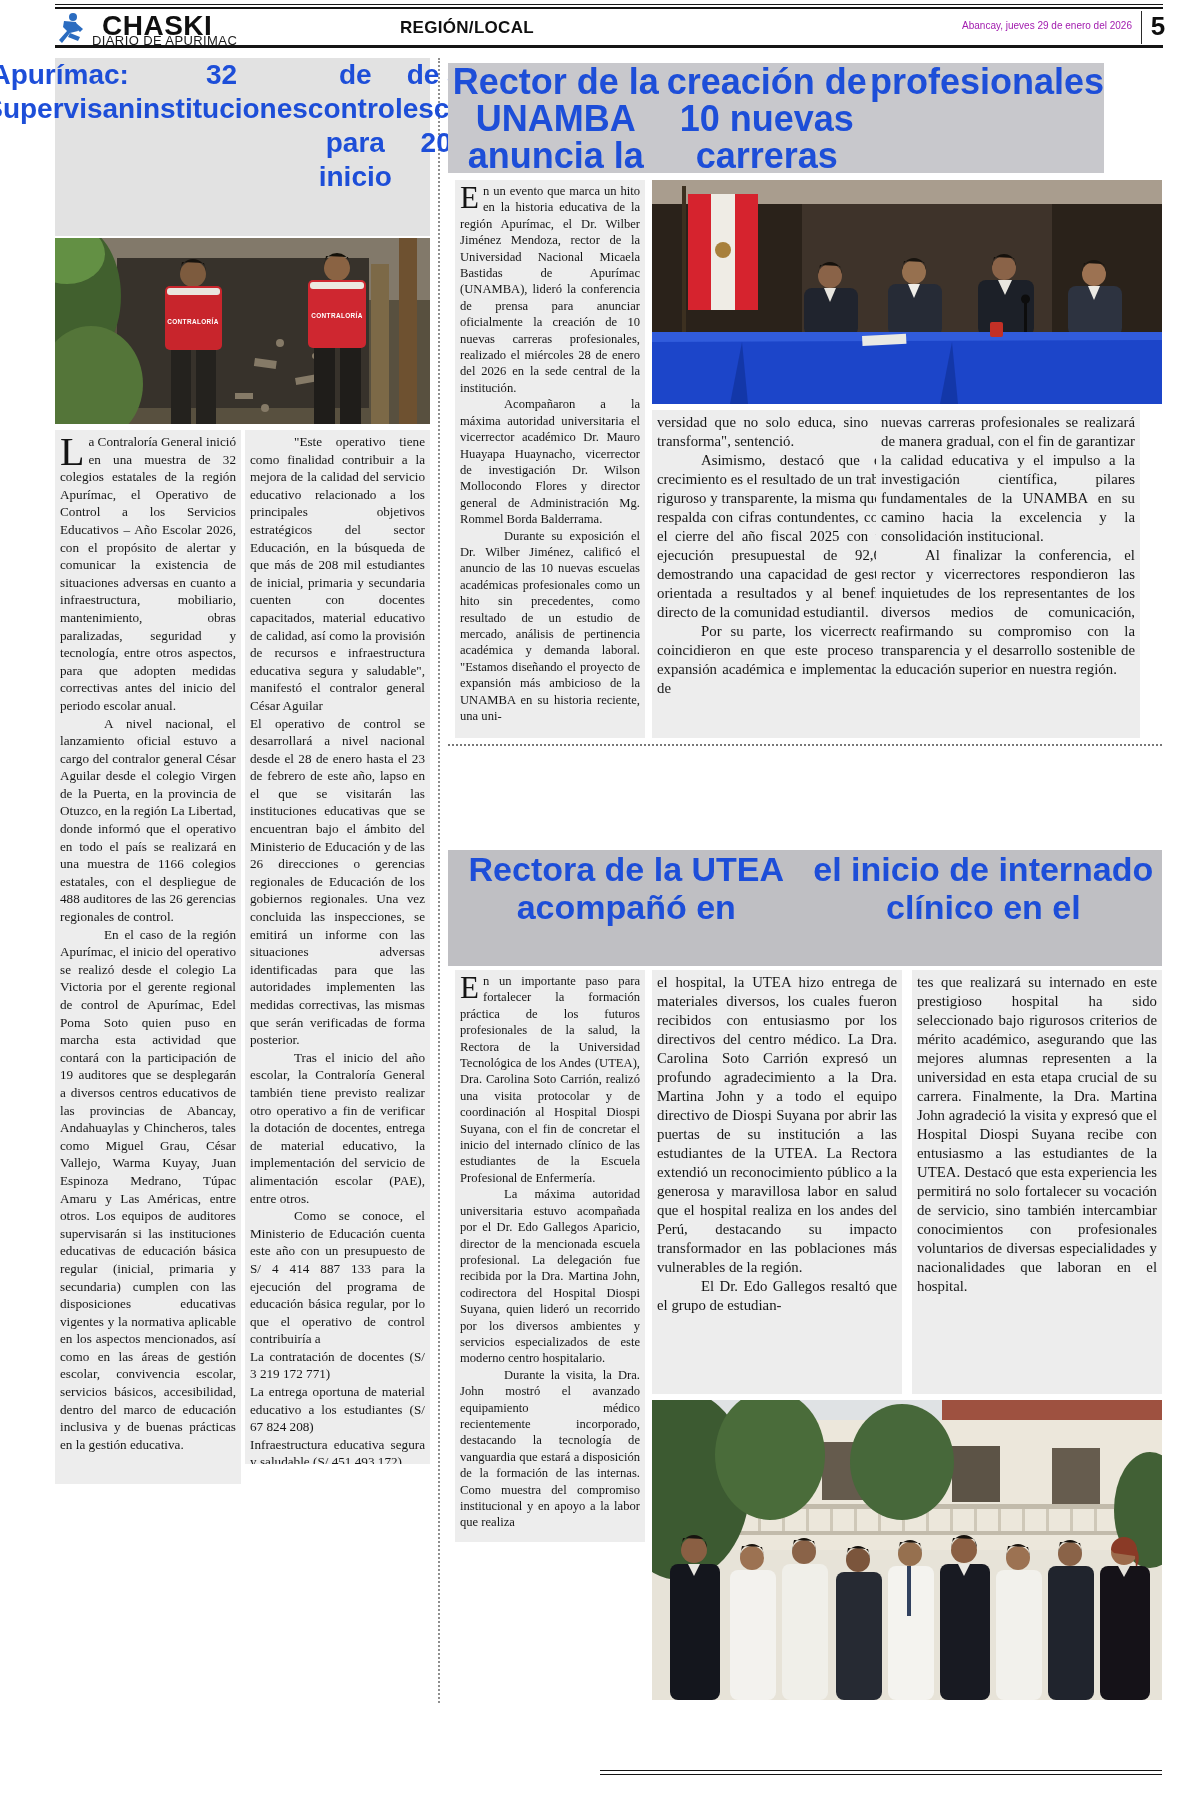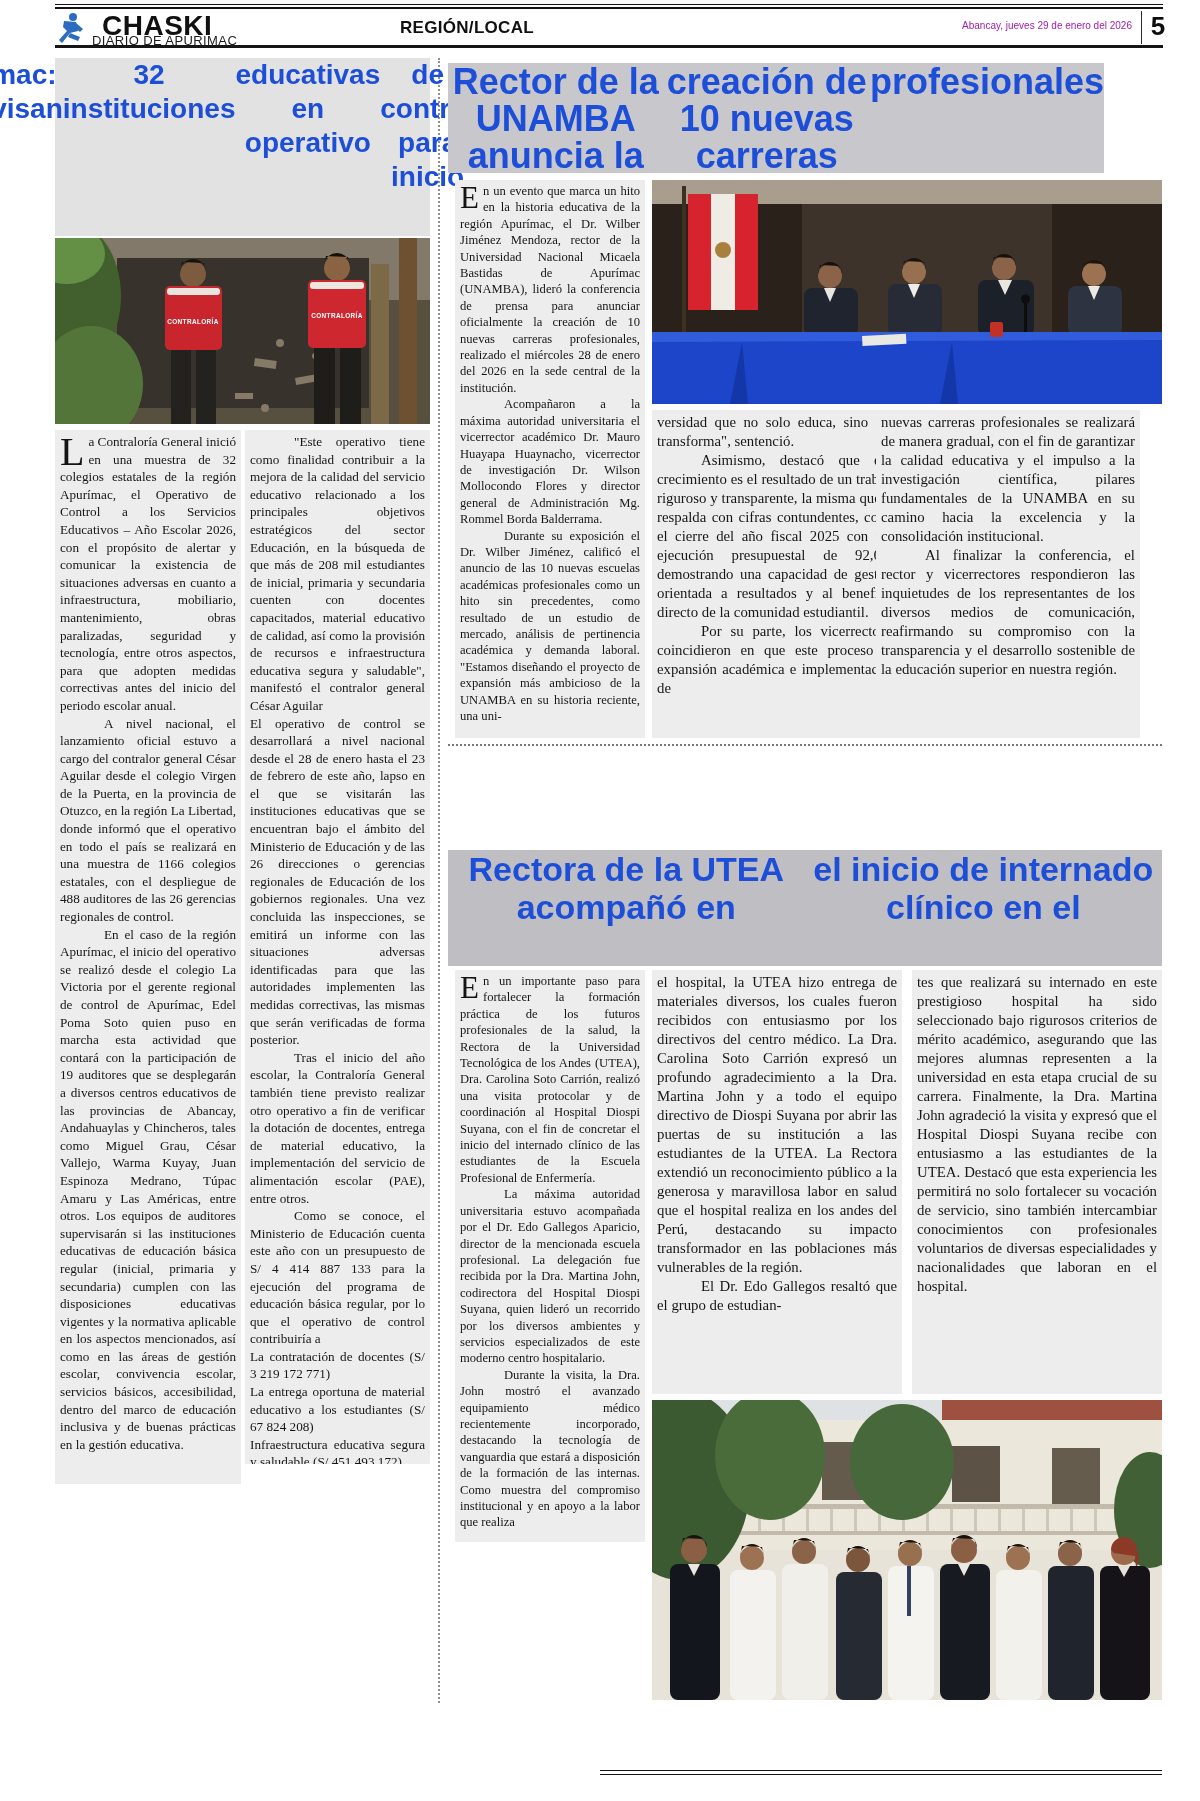--- a/index.html
+++ b/index.html
@@ -71,21 +71,20 @@
   <div class="date" style="left:840px;top:20px;width:292px">Abancay, jueves 29 de enero del 2026</div>
   <div class="vline" style="left:1141px;top:11px;width:1px;height:33px"></div>
   <div class="pagenum" style="left:1145px;top:11px;width:26px">5</div>
   <div class="rule" style="left:55px;top:45px;width:1108px;height:3px"></div>
 
   <div class="dotted-v" style="left:438px;top:58px;height:1645px"></div>
 
   <div class="title-block t-left" style="left:55px;top:58px;width:375px;height:178px">
     <div>Apurímac: Supervisan</div>
     <div>32 instituciones</div>
-    <div>educativas en operativo</div>
     <div>de control para inicio</div>
     <div>de año escolar 2026</div>
   </div>
 
   <div class="photo" style="left:55px;top:238px;width:375px;height:186px">
     <svg viewBox="0 0 375 186" preserveAspectRatio="none">
       <rect width="375" height="186" fill="#58503f"></rect>
       <rect width="375" height="62" fill="#82796a"></rect>
       <rect x="62" y="20" width="252" height="150" fill="#37322b"></rect>
       <g fill="#857a67">

